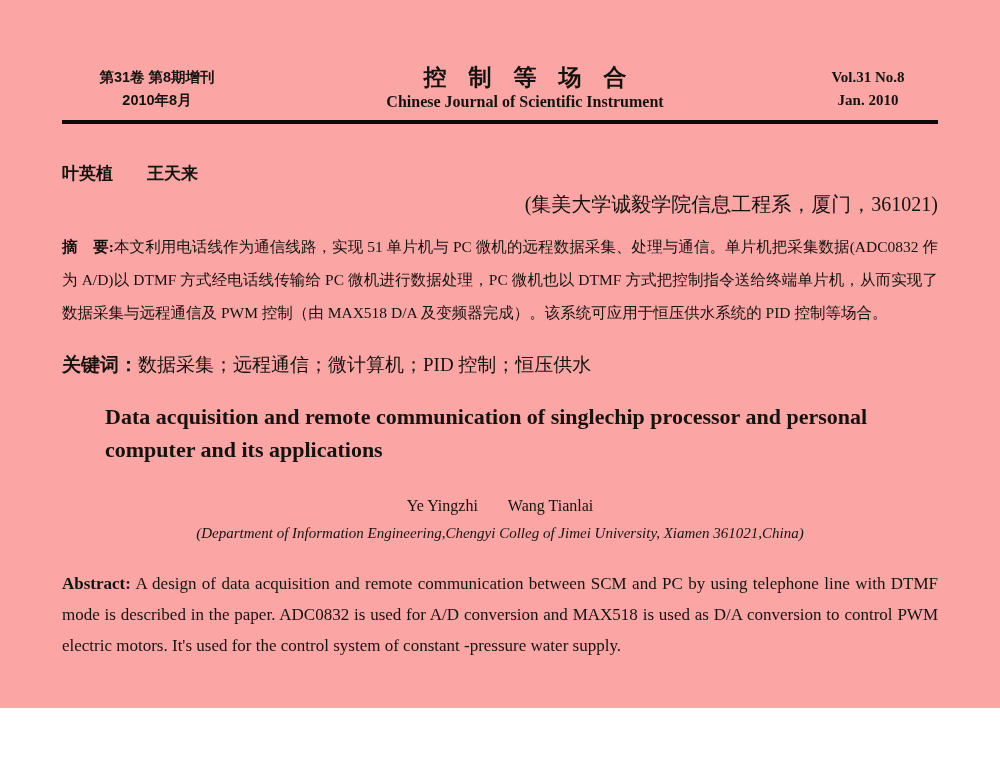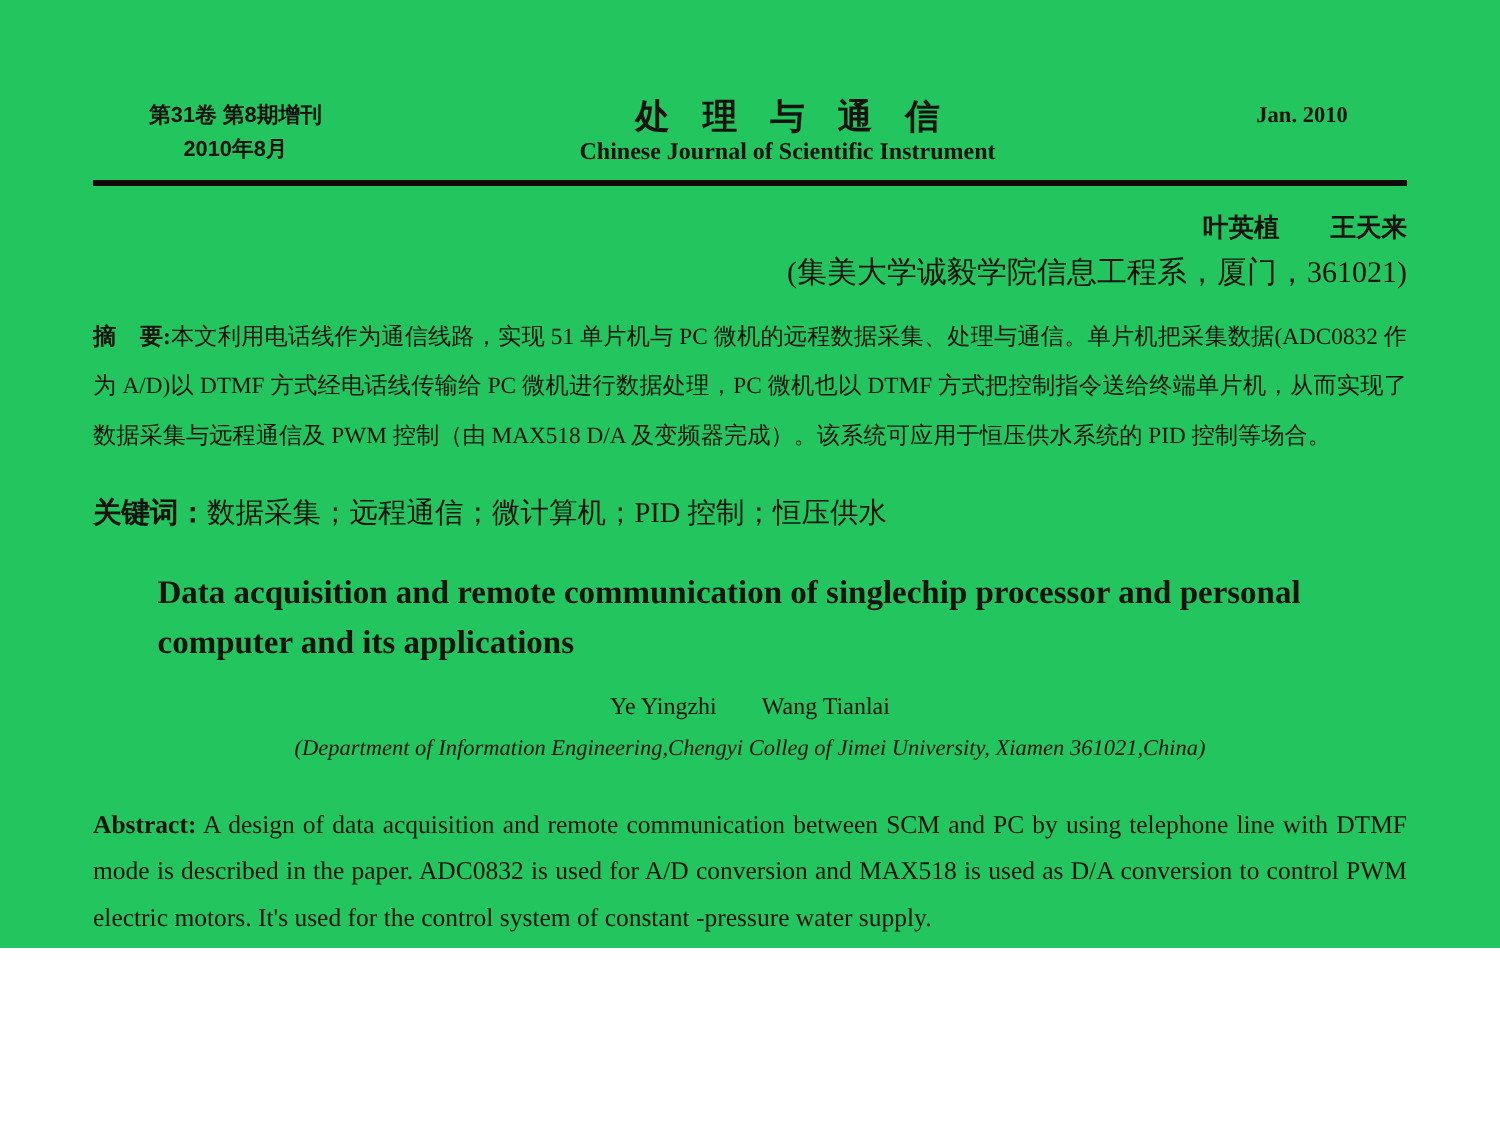--- a/index.html
+++ b/index.html
@@ -3,22 +3,22 @@
 <meta charset="utf-8">
 <style>
   html, body {
     margin: 0;
     padding: 0;
     background: #ffffff;
   }
   .page {
     position: relative;
     width: 1000px;
-    height: 632px;
-    background: #22c55e;
+    height: 708px;
+    background: #fca5a5;
     overflow: hidden;
     color: #151310;
     font-family: "Liberation Serif", serif;
   }
   .content {
     padding: 66px 62px 0 62px;
   }
 
   
   .journal-header {
@@ -68,22 +68,22 @@
     line-height: 50px;
     font-weight: 700;
     letter-spacing: 2px;
     font-family: "Liberation Sans", sans-serif;
   }
   .title-cn sup {
     font-size: 16px;
     font-weight: 700;
   }
   .authors-cn {
-    margin-top: 16px;
-    text-align: right;
+    margin-top: 38px;
+    text-align: left;
     font-size: 17px;
     font-weight: 700;
     line-height: 24px;
   }
   .authors-cn .name-gap { display: inline-block; width: 34px; }
   .affiliation-cn {
     margin-top: 7px;
     text-align: right;
     font-size: 20px;
     line-height: 22px;
@@ -107,21 +107,21 @@
   .title-en {
     margin: 8px auto 0 auto;
     max-width: 790px;
     text-align: left;
     font-size: 22px;
     line-height: 33px;
     font-weight: 700;
     font-family: "Liberation Serif", serif;
   }
   .authors-en {
-    margin-top: 16px;
+    margin-top: 28px;
     text-align: center;
     font-size: 16px;
     line-height: 24px;
   }
   .authors-en .name-gap { display: inline-block; width: 30px; }
   .affiliation-en {
     margin-top: 4px;
     text-align: center;
     font-style: italic;
     font-size: 15px;
@@ -142,24 +142,25 @@
 
 <div class="page">
   <div class="content">
 
     <div class="journal-header">
       <div class="hdr-left">
         <div>第31卷 第8期增刊</div>
         <div>2010年8月</div>
       </div>
       <div class="hdr-center">
-        <div class="journal-cn">处理与通信</div>
+        <div class="journal-cn">控制等场合</div>
         <div class="journal-en">Chinese Journal of Scientific Instrument</div>
       </div>
       <div class="hdr-right">
+        <div>Vol.31 No.8</div>
         <div>Jan. 2010</div>
       </div>
     </div>
 
     <div class="header-rule"></div>
 
 
     <div class="authors-cn">
       <span>叶英植</span><span class="name-gap"></span><span>王天来</span>
     </div>

